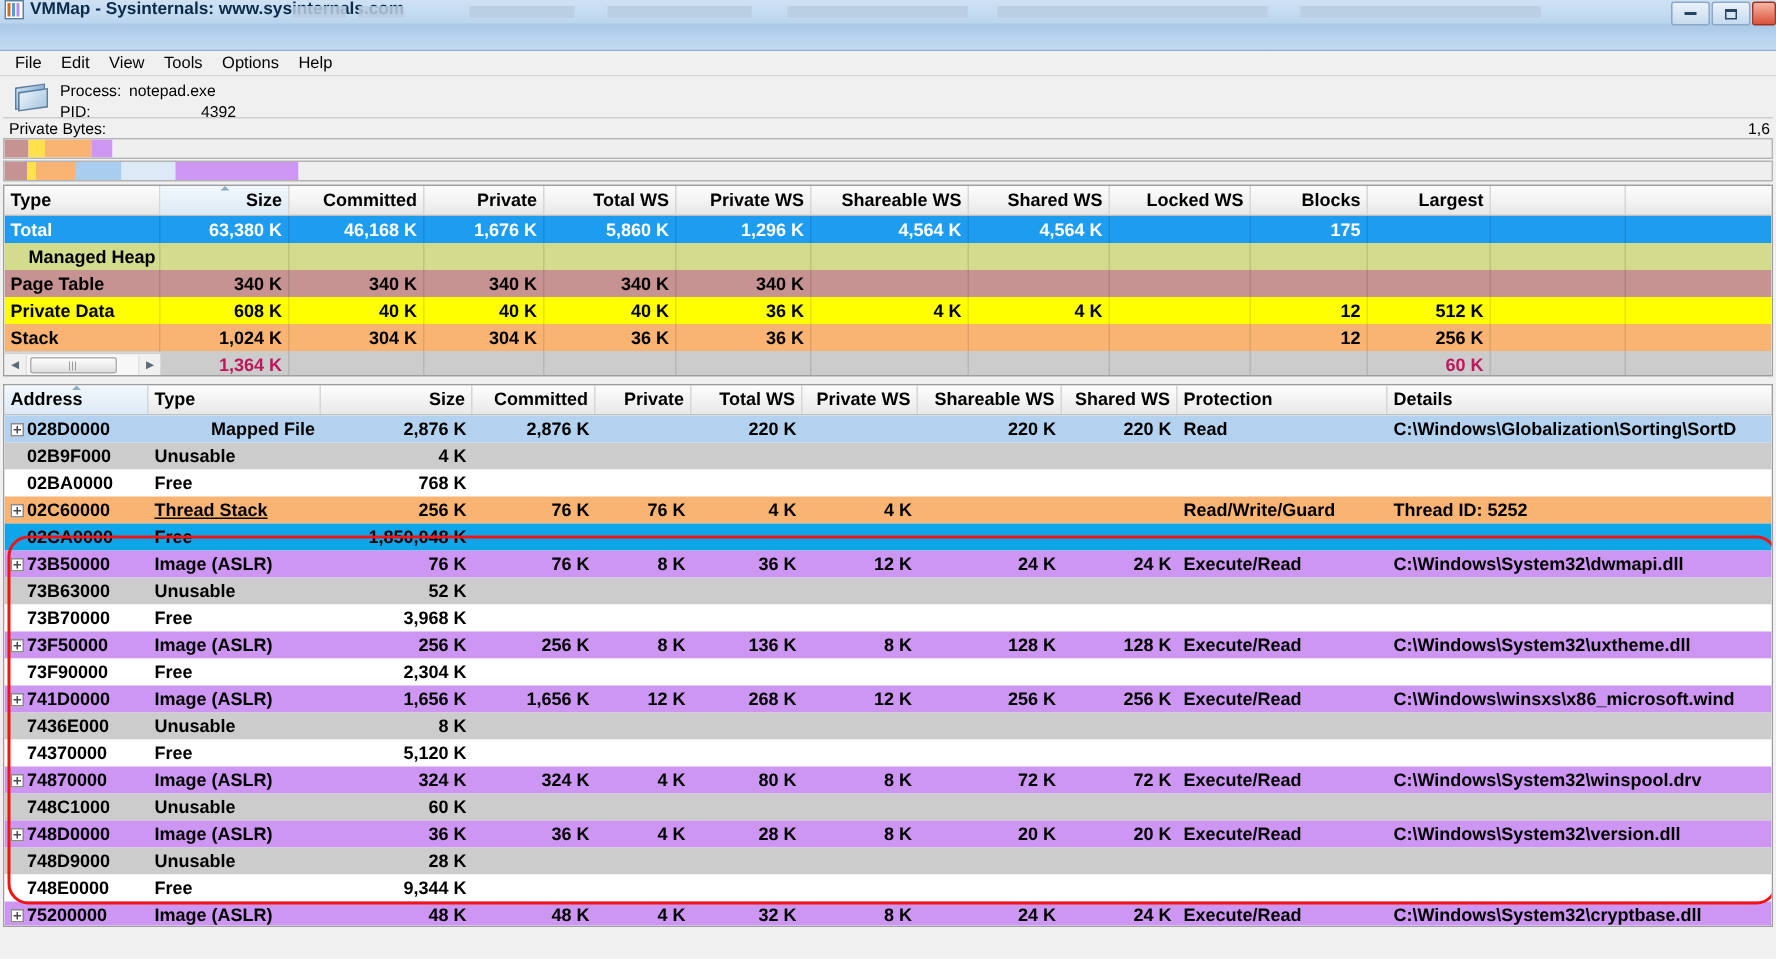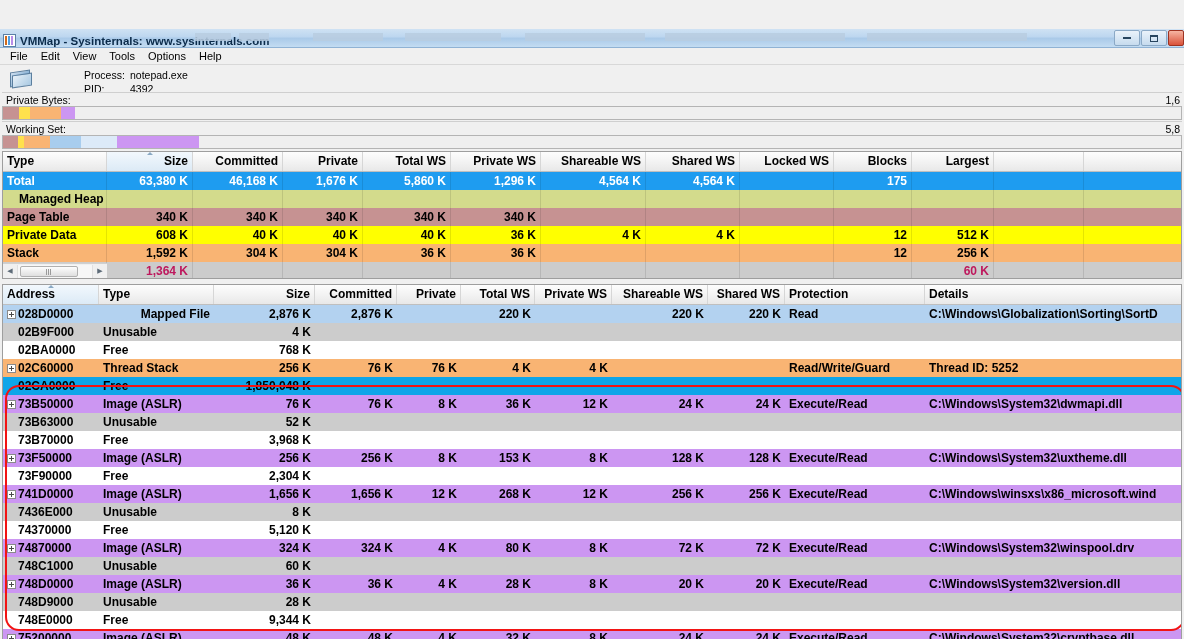--- a/index.html
+++ b/index.html
@@ -13,27 +13,26 @@
   #app {
     position: relative;
     width: 1184px; height: 639px;
     background: #f0f0f0;
     overflow: hidden;
   }
 
   
   .titlebar {
     position: relative;
-    height: 19px;
+    height: 34px;
     background: linear-gradient(to bottom, #cfe2f3 0%, #bcd6ef 45%, #a9c9e8 50%, #c3dcf2 100%);
     border-bottom: 1px solid #8fb2d4;
-    display: flex; align-items: flex-end;
+    display: flex; align-items: flex-start;
     padding-left: 3px;
     overflow: hidden;
-    margin-top: 29px;
   }
   .title-icon {
     width: 13px; height: 13px;
     margin-right: 4px;
     background: #ffffff;
     border: 1px solid #5a7fa6;
     position: relative;
     flex: 0 0 auto;
   }
   .title-icon i {
@@ -108,21 +107,21 @@
     border: 1px solid #5b7f9f;
     transform: skewY(-8deg);
   }
   .proc-icon .sheet2 {
     position: absolute; left: 4px; top: 5px;
     width: 20px; height: 13px;
     background: linear-gradient(135deg, #e8f1f8 0%, #a9c9e2 100%);
     border: 1px solid #5b7f9f;
     transform: skewY(-8deg);
   }
-  .proc-fields { font-size: 10.5px; color: #000; line-height: 11px; padding-top: 1px; margin-left: 44px; }
+  .proc-fields { font-size: 10.5px; color: #000; line-height: 11px; padding-top: 1px; }
   .proc-row { display: flex; }
   .proc-label { width: 46px; }
   .proc-value { }
 
   
   .bars { padding: 0 2px; }
   .bargroup { margin-top: 1px; }
   .barlabel {
     font-size: 10.5px; color: #000;
     background: #f0f0f0;
@@ -306,40 +305,39 @@
   <div class="prochead">
     <div class="proc-icon">
       <div class="sheet"></div>
         <div class="sheet2"></div>
     </div>
     <div class="proc-fields">
       <div class="proc-row">
         <div class="proc-label">Process:</div>
         <div class="proc-value">notepad.exe</div>
       </div>
-      <div class="proc-row" style="margin-top:3px;">
+      <div class="proc-row" style="margin-top:3px;gap:48px;">
         <div class="proc-label">PID:</div>
         <div class="proc-value">4392</div>
       </div>
     </div>
   </div>
 
   <div class="bars" id="bars-host">
       <div class="bargroup">
         <div class="barlabel">Private Bytes:<span class="barvalue">1,6</span></div>
         <div class="bartrack">
           <div class="seg" style="width: 1.4%; background: rgb(198, 146, 146);"></div>
           <div class="seg" style="width: 0.9%; background: rgb(255, 225, 77);"></div>
           <div class="seg" style="width: 2.6%; background: rgb(249, 180, 115);"></div>
           <div class="seg" style="width: 1.2%; background: rgb(204, 150, 242);"></div>
           <div class="seg" style="width: 93.9%; background: rgb(239, 239, 239);"></div>
         </div>
       </div>
       <div class="bargroup">
-        <div class="barlabel">Working Set:<span class="barvalue">5,8</span></div>
         <div class="bartrack">
           <div class="seg" style="width: 1.3%; background: rgb(198, 146, 146);"></div>
           <div class="seg" style="width: 0.5%; background: rgb(255, 225, 77);"></div>
           <div class="seg" style="width: 2.2%; background: rgb(249, 180, 115);"></div>
           <div class="seg" style="width: 2.6%; background: rgb(168, 205, 238);"></div>
           <div class="seg" style="width: 3.1%; background: rgb(220, 234, 248);"></div>
           <div class="seg" style="width: 6.9%; background: rgb(204, 150, 242);"></div>
           <div class="seg" style="width: 83.4%; background: rgb(239, 239, 239);"></div>
         </div>
       </div>
@@ -412,21 +410,21 @@
           <div class="gc num" style="width: 90px; flex: 0 0 90px;">36 K</div>
           <div class="gc num" style="width: 105px; flex: 0 0 105px;">4 K</div>
           <div class="gc num" style="width: 94px; flex: 0 0 94px;">4 K</div>
           <div class="gc num" style="width: 94px; flex: 0 0 94px;"></div>
           <div class="gc num" style="width: 78px; flex: 0 0 78px;">12</div>
           <div class="gc num" style="width: 82px; flex: 0 0 82px;">512 K</div>
           <div class="gc lft" style="width: 90px; flex: 0 0 90px;"></div>
         </div>
         <div class="grow" style="background: rgb(249, 180, 115); color: rgb(0, 0, 0);">
           <div class="gc lft" style="width: 104px; flex: 0 0 104px;">Stack</div>
-          <div class="gc num" style="width: 86px; flex: 0 0 86px;">1,592 K</div>
+          <div class="gc num" style="width: 86px; flex: 0 0 86px;">1,024 K</div>
           <div class="gc num" style="width: 90px; flex: 0 0 90px;">304 K</div>
           <div class="gc num" style="width: 80px; flex: 0 0 80px;">304 K</div>
           <div class="gc num" style="width: 88px; flex: 0 0 88px;">36 K</div>
           <div class="gc num" style="width: 90px; flex: 0 0 90px;">36 K</div>
           <div class="gc num" style="width: 105px; flex: 0 0 105px;"></div>
           <div class="gc num" style="width: 94px; flex: 0 0 94px;"></div>
           <div class="gc num" style="width: 94px; flex: 0 0 94px;"></div>
           <div class="gc num" style="width: 78px; flex: 0 0 78px;">12</div>
           <div class="gc num" style="width: 82px; flex: 0 0 82px;">256 K</div>
           <div class="gc lft" style="width: 90px; flex: 0 0 90px;"></div>
@@ -506,21 +504,21 @@
           <div class="gc num" style="width: 64px; flex: 0 0 64px;"></div>
           <div class="gc num" style="width: 74px; flex: 0 0 74px;"></div>
           <div class="gc num" style="width: 77px; flex: 0 0 77px;"></div>
           <div class="gc num" style="width: 96px; flex: 0 0 96px;"></div>
           <div class="gc num" style="width: 77px; flex: 0 0 77px;"></div>
           <div class="gc lft" style="width: 140px; flex: 0 0 140px;"></div>
           <div class="gc lft" style="width: 340px; flex: 0 0 340px;"></div>
         </div>
         <div class="grow" style="background: rgb(249, 180, 115);">
           <div class="gc lft" style="width: 96px; flex: 0 0 96px;"><span class="expander"></span><span>02C60000</span></div>
-          <div class="gc lft" style="width: 115px; flex: 0 0 115px;">Thread Stack</div>
+          <div class="gc lft" style="width: 115px; flex: 0 0 115px; text-decoration: underline;">Thread Stack</div>
           <div class="gc num" style="width: 101px; flex: 0 0 101px;">256 K</div>
           <div class="gc num" style="width: 82px; flex: 0 0 82px;">76 K</div>
           <div class="gc num" style="width: 64px; flex: 0 0 64px;">76 K</div>
           <div class="gc num" style="width: 74px; flex: 0 0 74px;">4 K</div>
           <div class="gc num" style="width: 77px; flex: 0 0 77px;">4 K</div>
           <div class="gc num" style="width: 96px; flex: 0 0 96px;"></div>
           <div class="gc num" style="width: 77px; flex: 0 0 77px;"></div>
           <div class="gc lft" style="width: 140px; flex: 0 0 140px;">Read/Write/Guard</div>
           <div class="gc lft" style="width: 340px; flex: 0 0 340px;">Thread ID: 5252</div>
         </div>
@@ -575,21 +573,21 @@
           <div class="gc num" style="width: 77px; flex: 0 0 77px;"></div>
           <div class="gc lft" style="width: 140px; flex: 0 0 140px;"></div>
           <div class="gc lft" style="width: 340px; flex: 0 0 340px;"></div>
         </div>
         <div class="grow" style="background: rgb(204, 150, 242);">
           <div class="gc lft" style="width: 96px; flex: 0 0 96px;"><span class="expander"></span><span>73F50000</span></div>
           <div class="gc lft" style="width: 115px; flex: 0 0 115px;">Image (ASLR)</div>
           <div class="gc num" style="width: 101px; flex: 0 0 101px;">256 K</div>
           <div class="gc num" style="width: 82px; flex: 0 0 82px;">256 K</div>
           <div class="gc num" style="width: 64px; flex: 0 0 64px;">8 K</div>
-          <div class="gc num" style="width: 74px; flex: 0 0 74px;">153 K</div>
+          <div class="gc num" style="width: 74px; flex: 0 0 74px;">136 K</div>
           <div class="gc num" style="width: 77px; flex: 0 0 77px;">8 K</div>
           <div class="gc num" style="width: 96px; flex: 0 0 96px;">128 K</div>
           <div class="gc num" style="width: 77px; flex: 0 0 77px;">128 K</div>
           <div class="gc lft" style="width: 140px; flex: 0 0 140px;">Execute/Read</div>
           <div class="gc lft" style="width: 340px; flex: 0 0 340px;">C:\Windows\System32\uxtheme.dll</div>
         </div>
         <div class="grow" style="background: rgb(255, 255, 255);">
           <div class="gc lft" style="width: 96px; flex: 0 0 96px;"><span class="expander blank"></span><span>73F90000</span></div>
           <div class="gc lft" style="width: 115px; flex: 0 0 115px;">Free</div>
           <div class="gc num" style="width: 101px; flex: 0 0 101px;">2,304 K</div>

